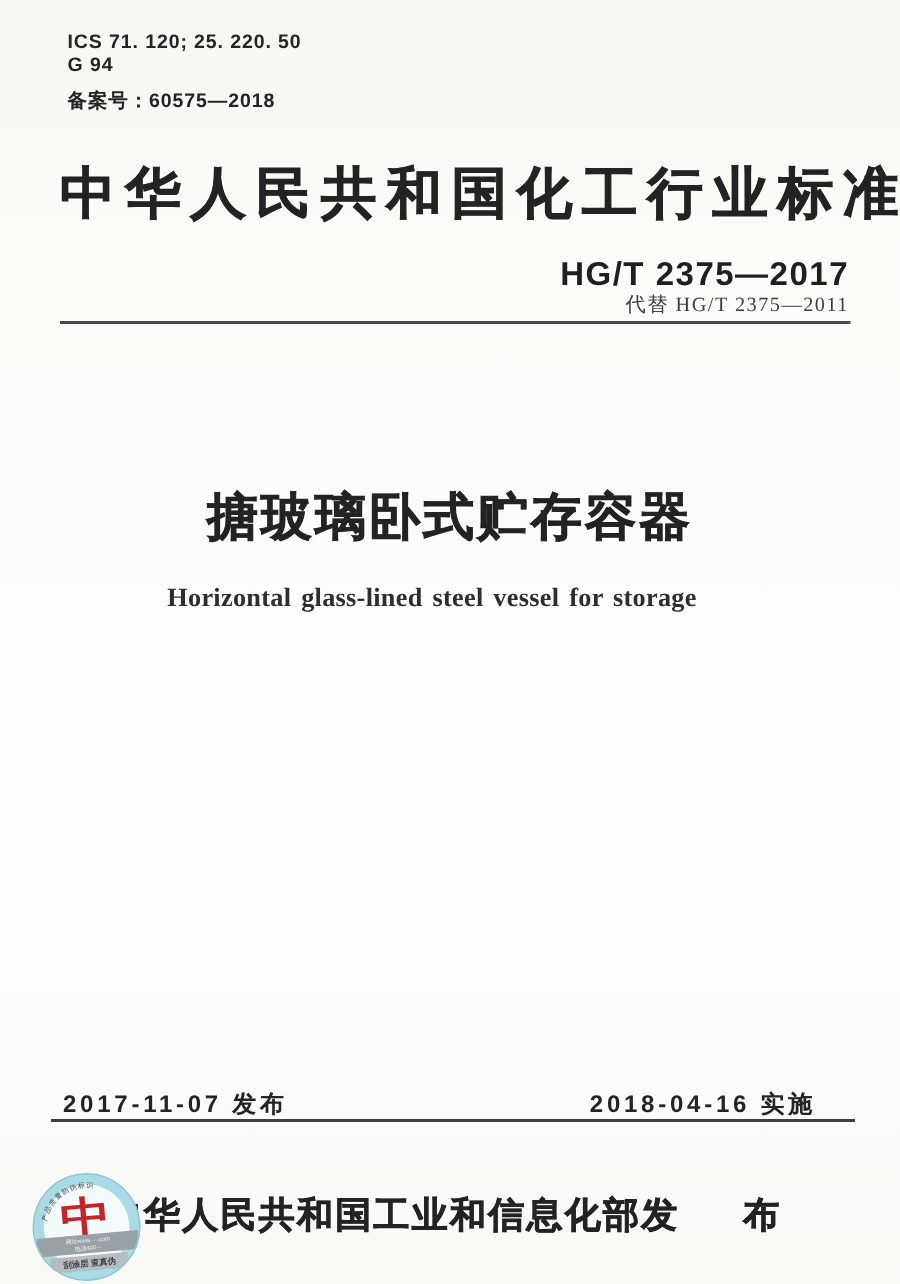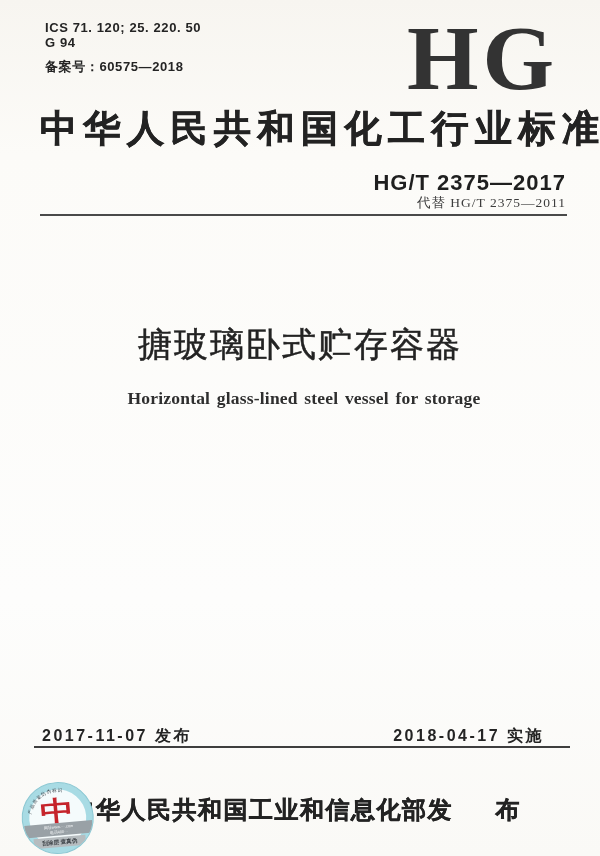--- a/index.html
+++ b/index.html
@@ -43,27 +43,27 @@
     font-family: "Liberation Serif", serif; color: #3d3d3d; letter-spacing: 1px;
   }
 
   .rule { background: #4a4a4a; height: 2px; }
   #rule-top { left: 40px; top: 214px; width: 527px; }
   #rule-bottom { left: 34px; top: 746px; width: 536px; background: #3e3e3e; }
 
   
   #title-cn {
     left: 0; top: 322px; width: 600px; text-align: center;
-    font-size: 34px; font-weight: 400; color: #232323; letter-spacing: 2px;
+    font-size: 34px; font-weight: 700; color: #232323; letter-spacing: 2px;
     -webkit-text-stroke: 0.5px #232323;
   }
   #title-en {
     left: 0; top: 388px; width: 576px; text-align: center;
     font-family: "Liberation Serif", serif; font-weight: bold;
-    font-size: 17.5px; color: #2e2e2e; letter-spacing: 0.2px; word-spacing: 2px; padding-left: 16px;
+    font-size: 17.5px; color: #2e2e2e; letter-spacing: 0.2px; word-spacing: 2px;
   }
 
   
   #issue-date { left: 42px; top: 726px; font-size: 16px; font-weight: 600; letter-spacing: 2.5px; color: #242424; text-align: center; }
   #implementation-date { right: 56px; top: 726px; font-size: 16px; font-weight: 600; letter-spacing: 2.5px; color: #242424; }
 
   
   #publisher-row {
     left: 0; top: 794px; width: 600px; text-align: center;
     font-size: 24px; font-weight: 900; color: #232323; letter-spacing: 1.5px;
@@ -78,34 +78,33 @@
 <body>
 
 <div id="page">
 
   <div class="abs" id="ics-block">
     <div>ICS 71. 120; 25. 220. 50</div>
     <div>G 94</div>
     <div id="record-number">备案号：60575—2018</div>
   </div>
 
-  <div class="abs" id="hg-logo">HG</div>
 
   <div class="abs" id="standard-system-title">中华人民共和国化工行业标准</div>
 
   <div class="abs" id="standard-number">HG/T 2375—2017</div>
   <div class="abs" id="replaces-note">代替 HG/T 2375—2011</div>
 
   <div class="abs rule" id="rule-top"></div>
 
   <div class="abs" id="title-cn">搪玻璃卧式贮存容器</div>
   <div class="abs" id="title-en">Horizontal glass-lined steel vessel for storage</div>
 
   <div class="abs" id="issue-date">2017-11-07 发布</div>
-  <div class="abs" id="implementation-date">2018-04-17 实施</div>
+  <div class="abs" id="implementation-date">2018-04-16 实施</div>
 
   <div class="abs rule" id="rule-bottom"></div>
 
   <div class="abs" id="publisher-row">
     <span>中华人民共和国工业和信息化部</span><span id="publish-action">发　布</span>
   </div>
 
   <div class="abs" id="seal">
     <svg width="80" height="74" viewBox="0 0 80 74">
       <defs>

